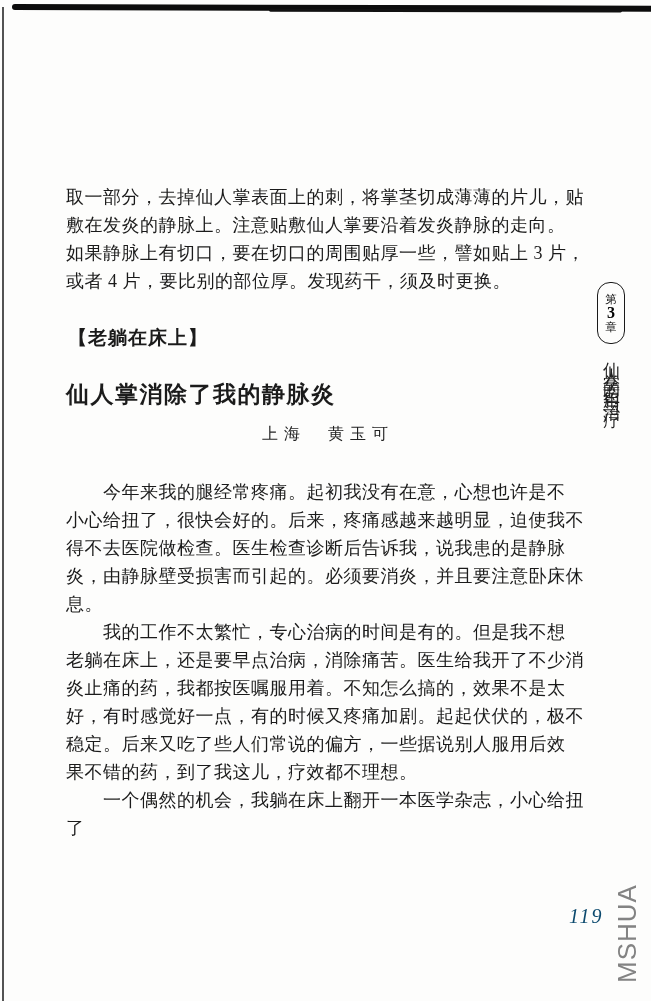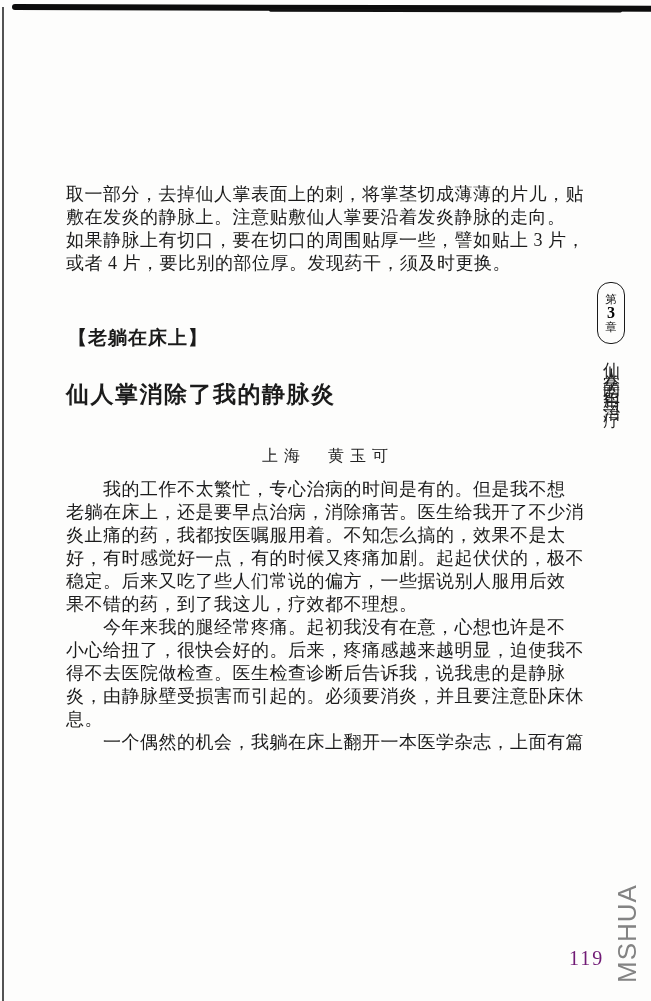--- a/index.html
+++ b/index.html
@@ -26,42 +26,42 @@
     position: absolute; top: 7px; left: 2px; width: 2px; height: 994px;
     background: #535353;
   }
 
   
   .text-block { position: absolute; left: 66px; top: 0; width: 524px; }
 
   .body-text {
     margin: 0;
     font-size: 18px;
-    line-height: 23px;
+    line-height: 28px;
     letter-spacing: 0.5px;
     white-space: pre-line;
   }
   .intro { position: absolute; top: 183px; left: 0; width: 524px; }
 
   .section-header {
     position: absolute; top: 325px; left: 2px; margin: 0;
     font-family: "Liberation Sans", "DejaVu Sans", sans-serif;
     font-size: 19px; font-weight: bold; letter-spacing: 1px;
   }
 
   .article-title {
     position: absolute; top: 379px; left: 0; width: 524px; margin: 0;
     text-align: left;
     font-size: 23px; font-weight: bold; letter-spacing: 1.5px;
   }
 
   .byline {
     position: absolute; top: 424px; left: 0; width: 524px;
     text-align: center;
-    font-size: 16px; letter-spacing: 6px; color: #222; margin-top: 22px;
+    font-size: 16px; letter-spacing: 6px; color: #222;
   }
 
   .body-paragraphs { position: absolute; top: 478px; left: 0; width: 524px; }
 
   
   .chapter-tab {
     position: absolute; left: 597px; top: 282px;
     width: 26px; height: 60px;
     border: 1.5px solid #1a1a1a; border-radius: 13px;
     display: flex; flex-direction: column; align-items: center; justify-content: center;
@@ -77,22 +77,22 @@
     font-family: "Liberation Serif", serif;
   }
   .chapter-title-vertical {
     position: absolute; left: 600px; top: 349px; height: 230px;
     writing-mode: vertical-rl;
     font-size: 17px; letter-spacing: 6px; color: #1f1f1f;
   }
 
   
   .page-number {
-    position: absolute; left: 569px; top: 947px;
-    font-size: 20px; letter-spacing: 2px; color: #701a75;
+    position: absolute; left: 569px; top: 905px;
+    font-size: 20px; font-style: italic; letter-spacing: 2px; color: #0c4a6e;
   }
   .watermark {
     position: absolute; left: 612px; top: 983px;
     width: 110px; height: 28px;
     transform: rotate(-90deg); transform-origin: 0 0;
     font-family: "Liberation Sans", "DejaVu Sans", sans-serif;
     font-size: 26px; letter-spacing: 1px; color: #838383;
   }
 </style>
 </head>
@@ -107,32 +107,32 @@
 如果静脉上有切口，要在切口的周围贴厚一些，譬如贴上 3 片，
 或者 4 片，要比别的部位厚。发现药干，须及时更换。</p>
 
   <h3 class="section-header">【老躺在床上】</h3>
 
   <h2 class="article-title">仙人掌消除了我的静脉炎</h2>
 
   <div class="byline">上海　黄玉可</div>
 
   <div class="body-paragraphs">
+    <p class="body-text">　　今年来我的腿经常疼痛。起初我没有在意，心想也许是不
+小心给扭了，很快会好的。后来，疼痛感越来越明显，迫使我不
+得不去医院做检查。医生检查诊断后告诉我，说我患的是静脉
+炎，由静脉壁受损害而引起的。必须要消炎，并且要注意卧床休
+息。</p>
     <p class="body-text">　　我的工作不太繁忙，专心治病的时间是有的。但是我不想
 老躺在床上，还是要早点治病，消除痛苦。医生给我开了不少消
 炎止痛的药，我都按医嘱服用着。不知怎么搞的，效果不是太
 好，有时感觉好一点，有的时候又疼痛加剧。起起伏伏的，极不
 稳定。后来又吃了些人们常说的偏方，一些据说别人服用后效
 果不错的药，到了我这儿，疗效都不理想。</p>
-    <p class="body-text">　　今年来我的腿经常疼痛。起初我没有在意，心想也许是不
-小心给扭了，很快会好的。后来，疼痛感越来越明显，迫使我不
-得不去医院做检查。医生检查诊断后告诉我，说我患的是静脉
-炎，由静脉壁受损害而引起的。必须要消炎，并且要注意卧床休
-息。</p>
-    <p class="body-text">　　一个偶然的机会，我躺在床上翻开一本医学杂志，上面有篇</p>
+    <p class="body-text">　　一个偶然的机会，我躺在床上翻开一本医学杂志，小心给扭了</p>
   </div>
 </main>
 
 <aside>
   <div class="chapter-tab">
     <span class="tab-char">第</span>
     <span class="chapter-num">3</span>
     <span class="tab-char">章</span>
   </div>
   <div class="chapter-title-vertical">仙人掌的药用与治疗</div>

